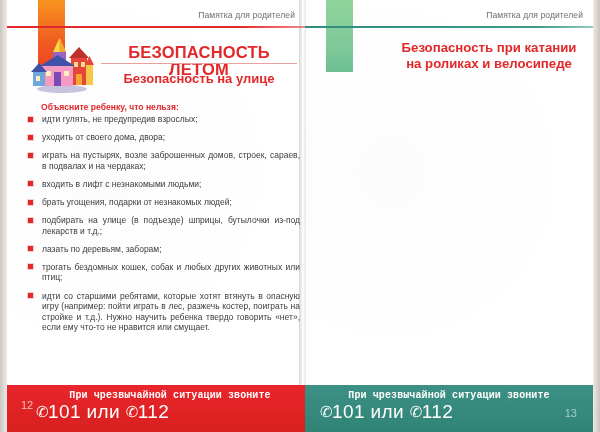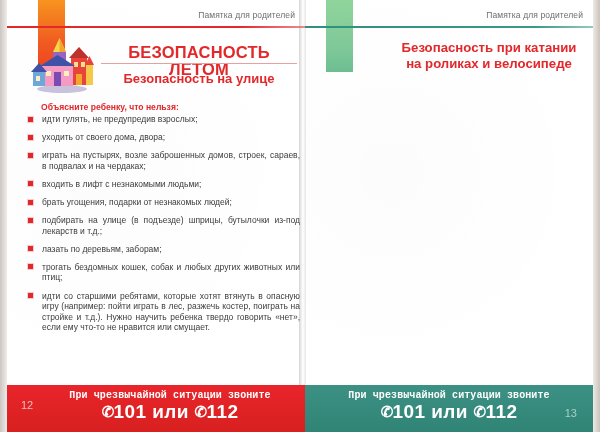--- a/index.html
+++ b/index.html
@@ -49,22 +49,22 @@
     font-size:8.5px;line-height:10.6px;color:#3b3b3b;text-align:justify;}
   .list li::before{content:"";position:absolute;left:0;top:2.6px;width:5px;height:5px;
     background:#e2282a;box-shadow:0 0 0 1px rgba(226,40,42,.22);}
 
   
   .footer{position:absolute;bottom:0;height:47px;}
   .footer-left{left:7px;width:298px;background:linear-gradient(to bottom,#e8252b,#d8201f);}
   .footer-right{left:305px;width:288px;background:linear-gradient(to bottom,#3d9184,#2f8476);}
   .footer-line1{position:absolute;top:5px;left:0;width:100%;text-align:center;
     font-size:10px;font-weight:bold;color:#ffffff;letter-spacing:.1px;font-family:Liberation Mono, monospace;}
-  .footer-line2{position:absolute;top:16px;left:0;width:100%;text-align:center;
-    font-size:19px;font-weight:bold;color:#ffffff;letter-spacing:.4px;white-space:nowrap;}
+  .footer-line2{position:absolute;top:16px;left:15px;width:100%;
+    font-size:19px;font-weight:normal;color:#ffffff;letter-spacing:.4px;white-space:nowrap;}
   .phone-glyph{font-size:15px;vertical-align:1px;margin-right:-1px;}
   .pagenum{position:absolute;top:14px;font-size:11px;color:#f4b9b4;font-weight:normal;text-align:right;}
   .pagenum-left{left:14px;color:#f6bdb8;}
   .pagenum-right{right:16px;color:#a9cfc6;margin-top:8px;}
   .footer-right .footer-line1,.footer-right .footer-line2{padding-right:6px;}
   .footer-left .footer-line1,.footer-left .footer-line2{padding-left:14px;}
 
   
   .paper-noise{position:absolute;inset:0;pointer-events:none;
     background:radial-gradient(circle at 30% 40%,rgba(0,0,0,.012),rgba(0,0,0,0) 60%);}

